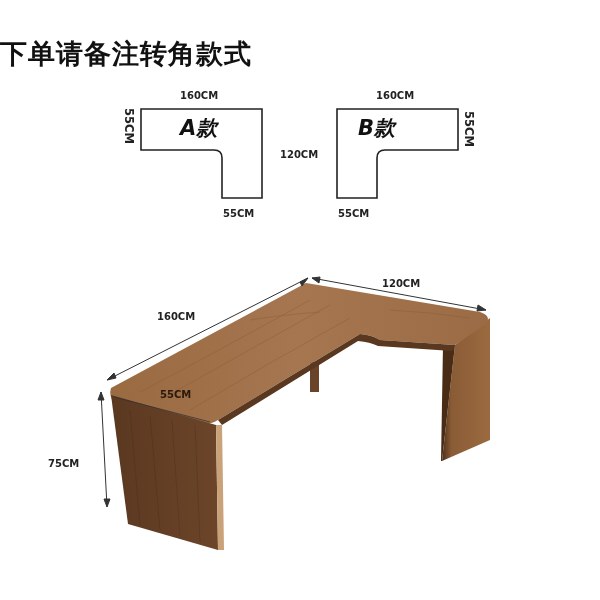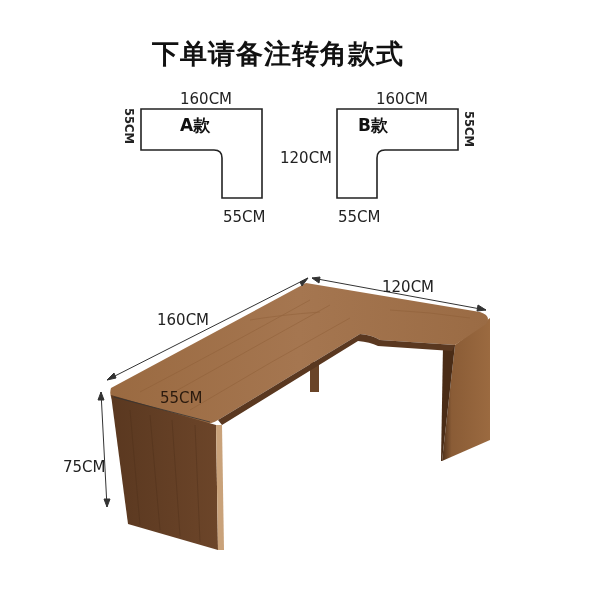--- a/index.html
+++ b/index.html
@@ -1,26 +1,26 @@
 <!DOCTYPE html>
 <html><head>
   <meta charset="utf-8">
   <style>
     html, body { margin: 0; padding: 0; }
     body {
       width: 600px; height: 600px; background: #ffffff; position: relative; overflow: hidden;
       font-family: "DejaVu Sans", "Liberation Sans", sans-serif; color: #111;
     }
     .title {
-      position: absolute; top: 36px; left: 0; width: 556px; text-align: center;
+      position: absolute; top: 36px; left: 0; width: 556px; text-align: left;
       font-size: 27px; font-weight: bold; letter-spacing: 1px; color: #111;
     }
-    .lbl { position: absolute; font-size: 15px; font-weight: normal; color: #222; white-space: nowrap; }
+    .lbl { position: absolute; font-size: 10px; font-weight: bold; color: #222; white-space: nowrap; }
     .vlbl { position: absolute; font-size: 11.5px; font-weight: bold; color: #222; white-space: nowrap; writing-mode: vertical-rl; }
-    .shape-name { position: absolute; font-size: 17px; font-weight: bold; color: #111; }
+    .shape-name { position: absolute; font-size: 21px; font-weight: bold; color: #111; font-style: italic; }
     svg { position: absolute; left: 0; top: 0; }
   </style>
 </head>
 <body>
 
 <div class="title">下单请备注转角款式</div>
 
 <svg width="600" height="600" viewBox="0 0 600 600">
 
   <path d="M141 109 L262 109 L262 198 L222 198 L222 158 Q222 150 214 150 L141 150 Z" fill="none" stroke="#222" stroke-width="1.6"></path>
@@ -92,13 +92,13 @@
 <div class="lbl" style="left:280px; top:149px;">120CM</div>
 
 <div class="lbl" style="left:376px; top:90px;">160CM</div>
 <div class="vlbl" style="left:462px; top:111px;">55CM</div>
 <div class="shape-name" style="left:358px; top:114px;">B款</div>
 <div class="lbl" style="left:338px; top:208px;">55CM</div>
 
 <div class="lbl" style="left:157px; top:311px;">160CM</div>
 <div class="lbl" style="left:382px; top:278px;">120CM</div>
 <div class="lbl" style="left:160px; top:389px; color:#2a1a0e;">55CM</div>
-<div class="lbl" style="left:63px; top:458px;">75CM</div>
+<div class="lbl" style="left:48px; top:458px;">75CM</div>
 
 </body></html>

